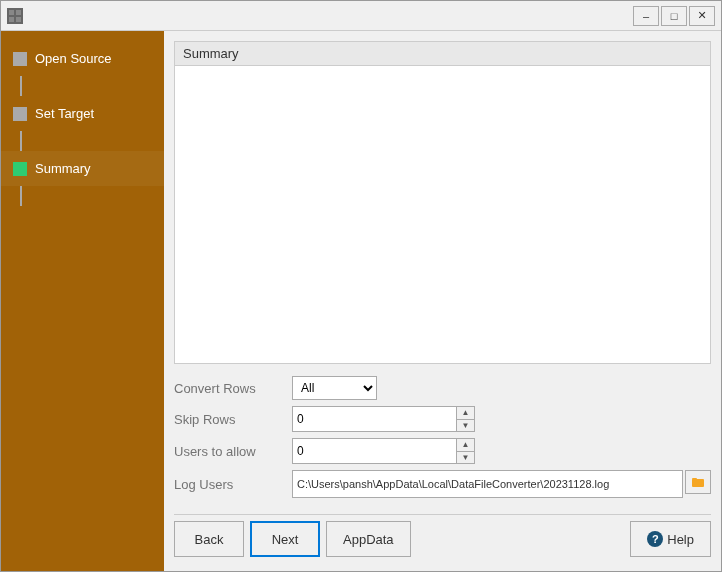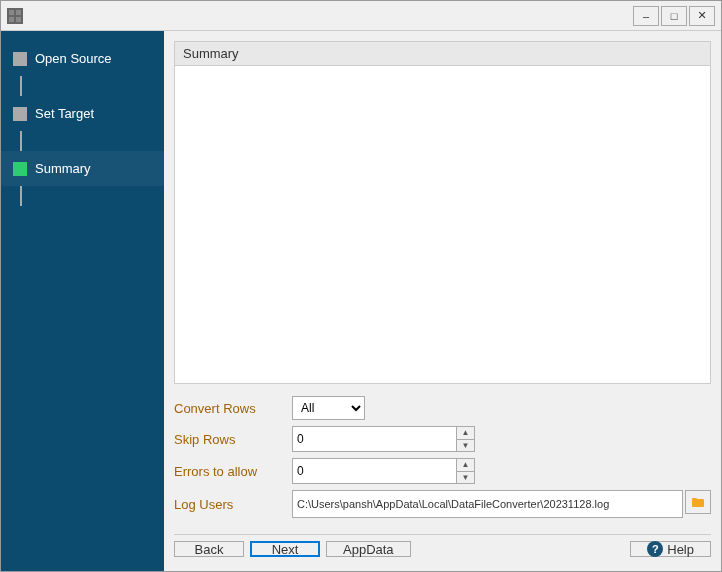--- a/index.html
+++ b/index.html
@@ -67,21 +67,21 @@
 
     .content {
       display: flex;
       flex: 1;
       overflow: hidden;
     }
 
     
     .sidebar {
       width: 163px;
-      background: #0c4a6e;
+      background: #a16207;
       flex-shrink: 0;
       padding-top: 10px;
       display: flex;
       flex-direction: column;
     }
 
     .sidebar-item {
       display: flex;
       align-items: center;
       gap: 8px;
@@ -172,27 +172,27 @@
 
     .form-row {
       display: flex;
       align-items: center;
       gap: 8px;
     }
 
     .form-label {
       width: 110px;
       text-align: left;
-      color: #a16207;
+      color: #737373;
       font-size: 13px;
       flex-shrink: 0;
     }
 
     .form-control-select {
-      width: 73px;
+      width: 85px;
       height: 24px;
       border: 1px solid #aaa;
       background: white;
       font-size: 12px;
       padding: 0 4px;
     }
 
     .spinner-combined {
       display: flex;
       border: 1px solid #aaa;
@@ -267,21 +267,21 @@
       border-top: 1px solid #ccc;
       margin-top: 4px;
     }
 
     .btn-group-left {
       display: flex;
       gap: 6px;
     }
 
     .btn {
-      height: 16px;
+      height: 36px;
       min-width: 70px;
       padding: 0 16px;
       border: 1px solid #aaa;
       background: #f0f0f0;
       cursor: pointer;
       font-size: 13px;
       color: #333;
       display: flex;
       align-items: center;
       justify-content: center;
@@ -382,21 +382,21 @@
           <div class="spinner-combined">
             <input type="text" class="spinner-number" value="0" style="">
             <div class="spinner-buttons">
               <button class="spinner-btn">▲</button>
               <button class="spinner-btn">▼</button>
             </div>
           </div>
         </div>
 
         <div class="form-row">
-          <span class="form-label">Errors to allow</span>
+          <span class="form-label">Users to allow</span>
           <div class="spinner-combined">
             <input type="text" class="spinner-number" value="0" style="">
             <div class="spinner-buttons">
               <button class="spinner-btn">▲</button>
               <button class="spinner-btn">▼</button>
             </div>
           </div>
         </div>
 
         <div class="form-row">

